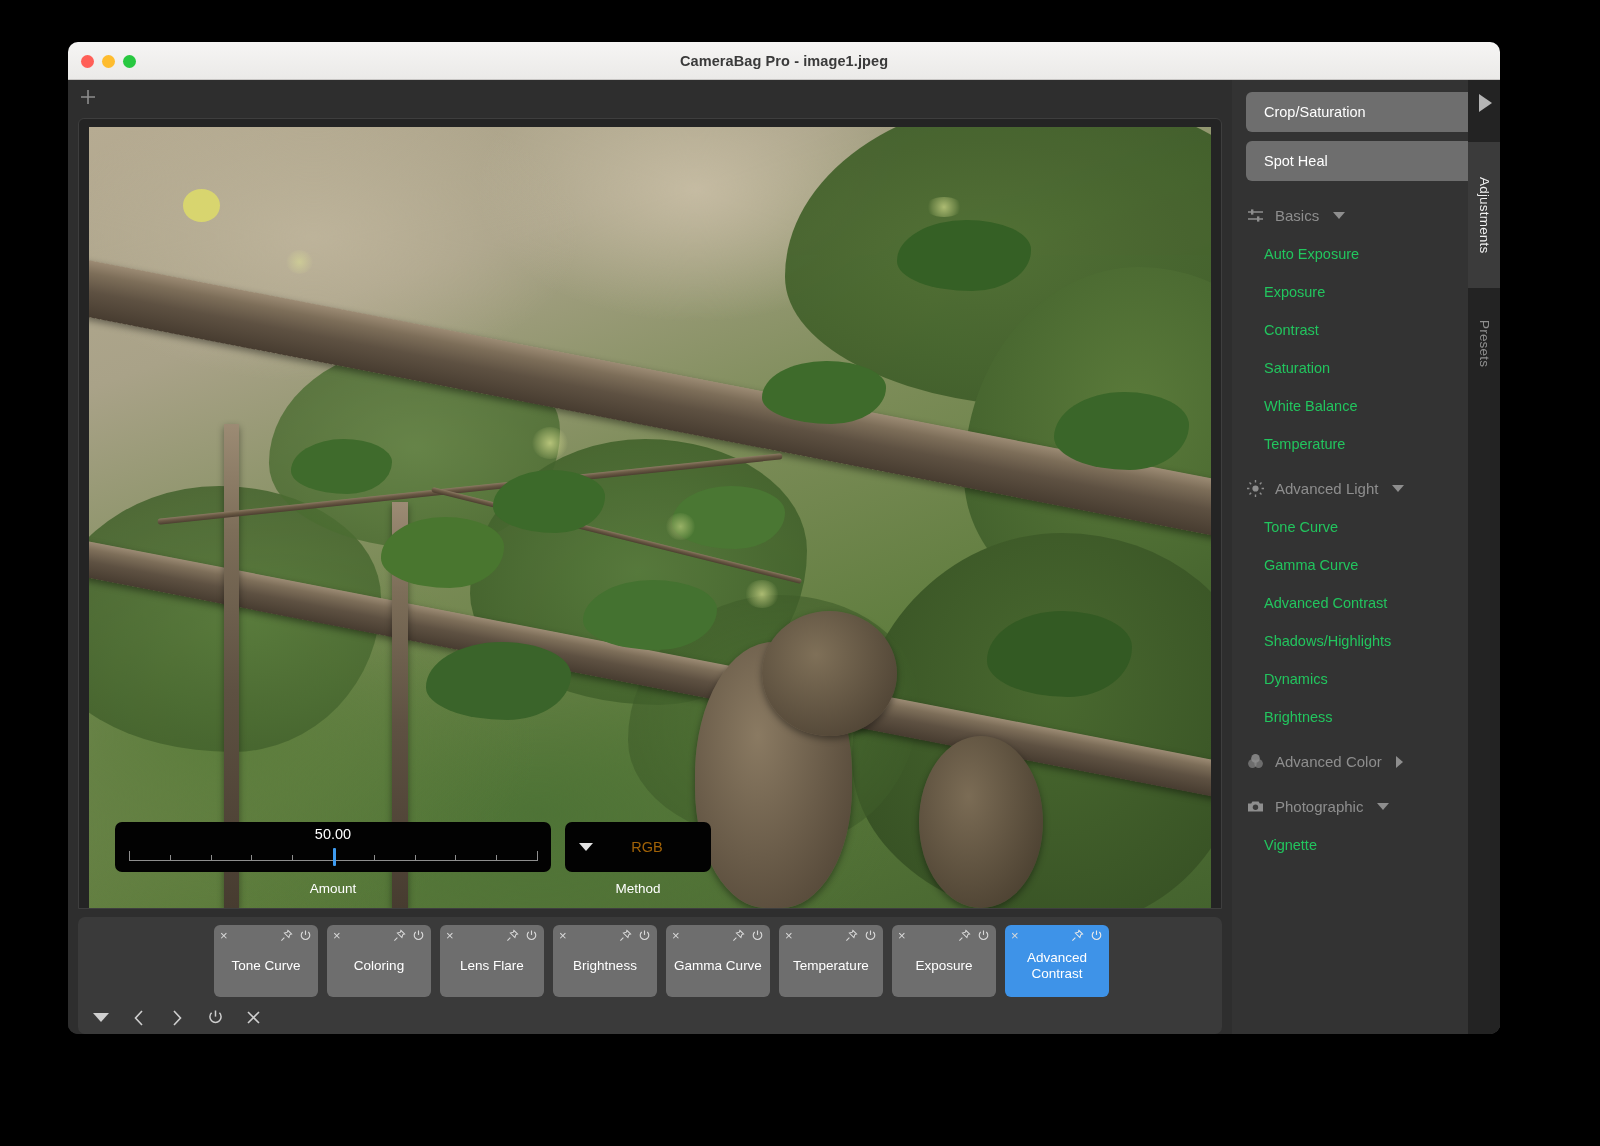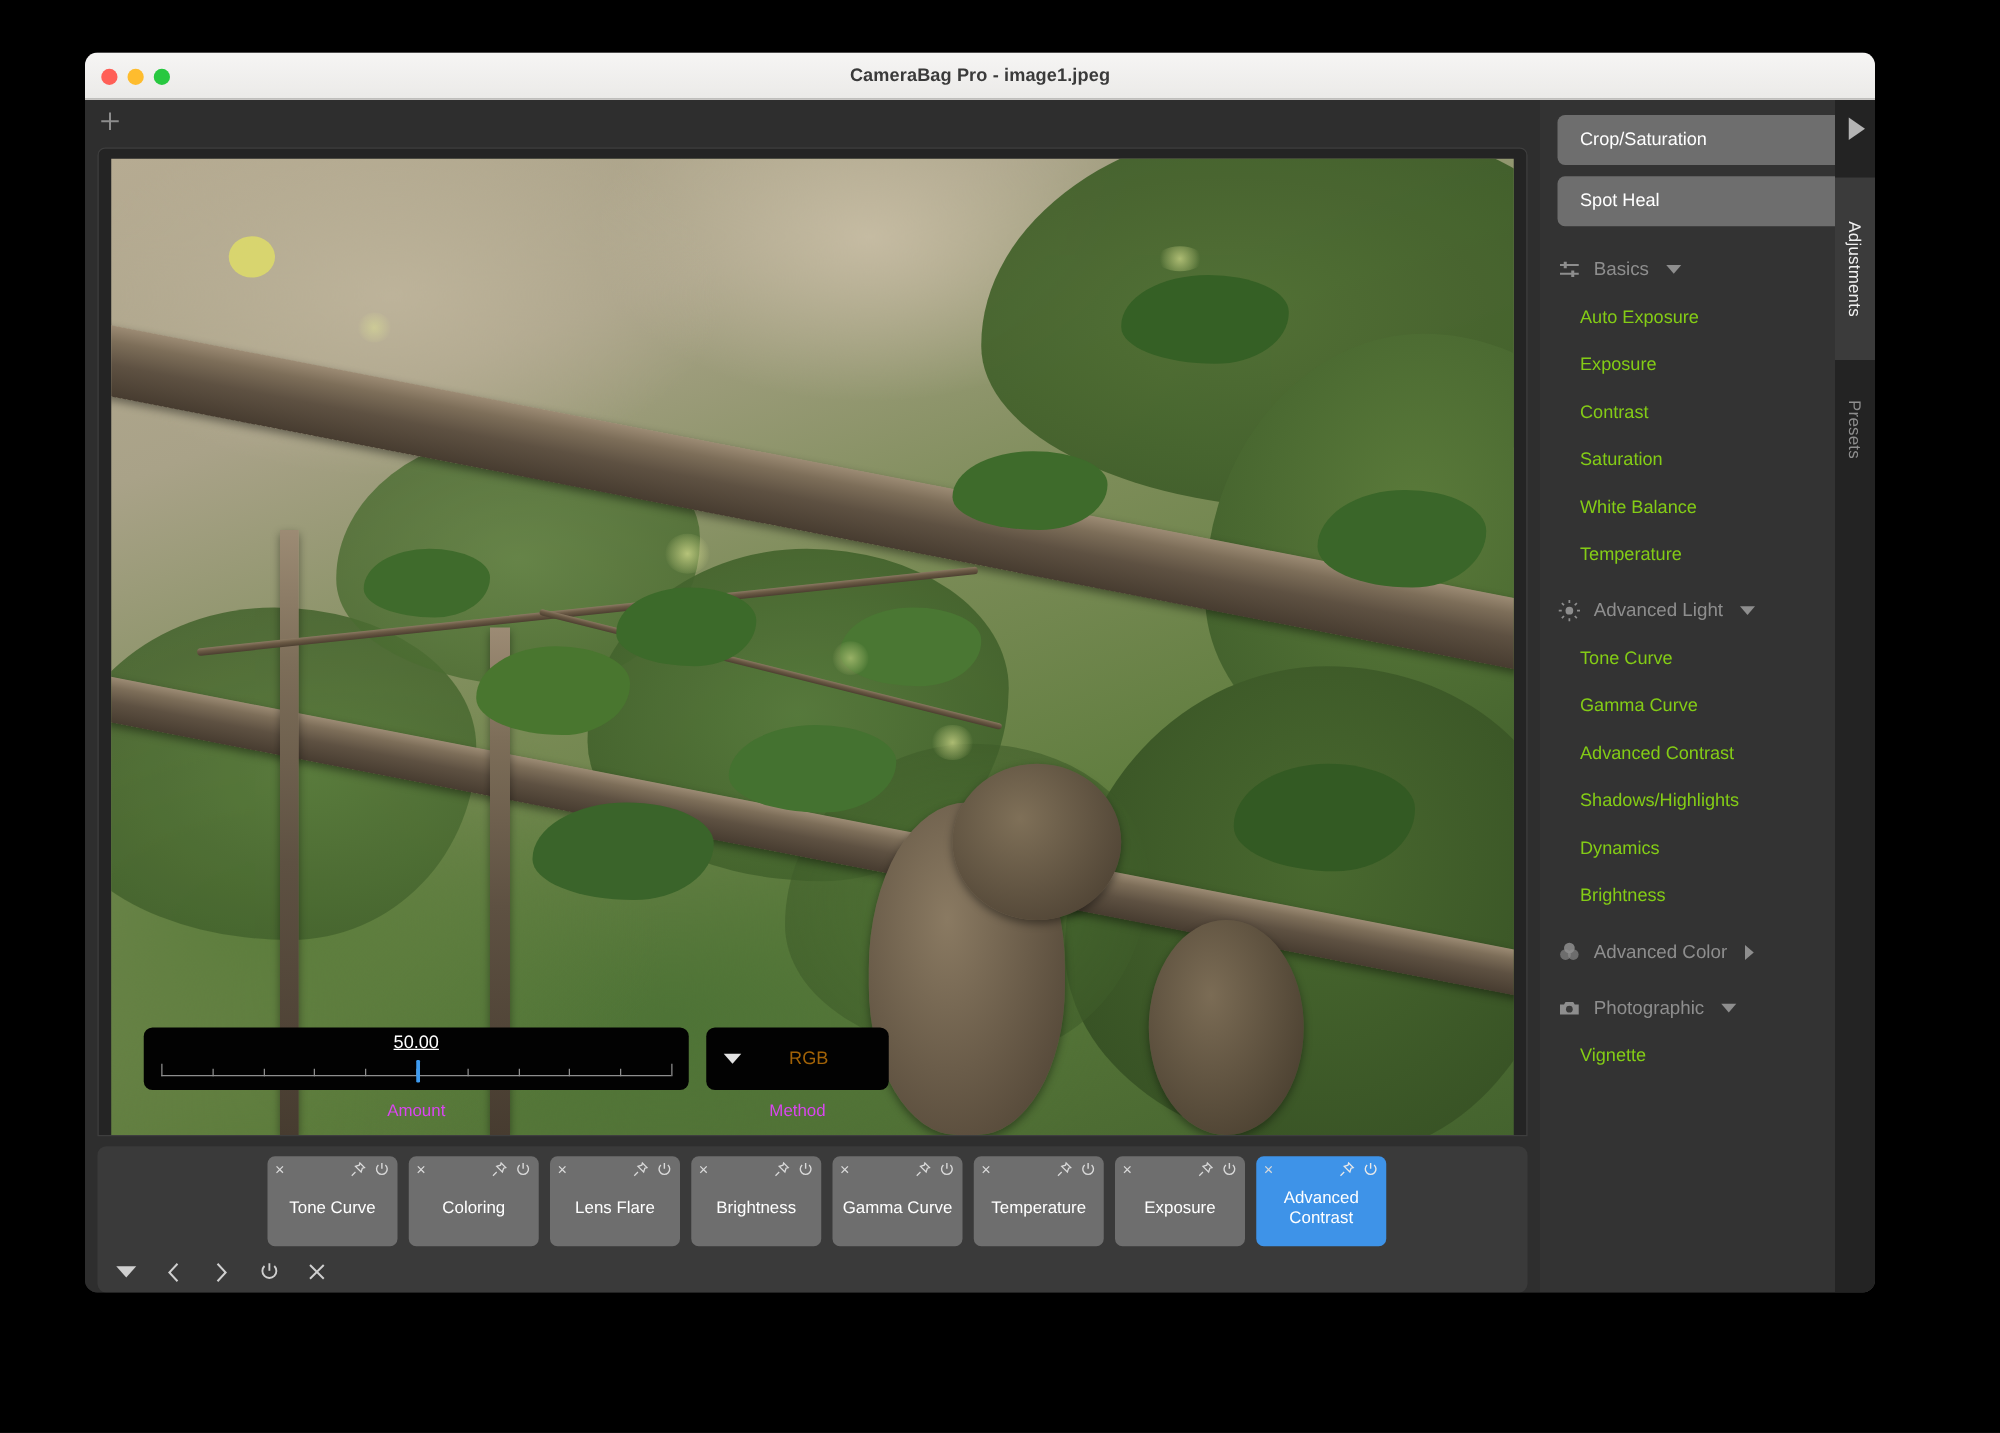--- a/index.html
+++ b/index.html
@@ -138,21 +138,21 @@
   }
   .sl-ruler .tick {
     position: absolute; bottom: 0; width: 1px; height: 6px; background: #8e8e8e;
   }
   .sl-ruler .tick.edge { height: 10px; }
   .sl-thumb {
     position: absolute; width: 3px; bottom: 6px; top: 26px;
     background: #3e9bf0; border-radius: 1px;
   }
   .sl-label {
-    text-align: center; font-size: 13.5px; color: #d946ef;
+    text-align: center; font-size: 13.5px; color: #ffffff;
     margin-top: 9px;
   }
   #method-box {
     background: #020202;
     border-radius: 7px;
     height: 50px;
     width: 146px;
     display: flex; align-items: center;
     position: relative;
   }
@@ -234,21 +234,21 @@
   .group-head {
     display: flex; align-items: center; gap: 10px;
     padding: 16px 0 10px 14px;
     color: #8e8e8e; font-size: 15px;
   }
   .group-head .gicon { width: 19px; height: 19px; display: block; color: #8e8e8e; flex: 0 0 19px; }
   .group-caret-down { width: 0; height: 0; border-left: 6px solid transparent; border-right: 6px solid transparent; border-top: 7px solid #8e8e8e; margin-left: 4px; }
   .group-caret-right { width: 0; height: 0; border-top: 6px solid transparent; border-bottom: 6px solid transparent; border-left: 7px solid #8e8e8e; margin-left: 4px; }
   .side-item {
     padding: 11px 0 11px 32px;
-    font-size: 14.5px; color: #84cc16;
+    font-size: 14.5px; color: #22c55e;
   }
   #sb-scrollbar {
     position: absolute; right: 4px; top: 120px;
     width: 5px; height: 330px;
     background: #8a8a8a; border-radius: 3px;
   }
 
   
   #tab-rail {
     position: absolute; right: 0; top: 0; bottom: 0;
@@ -333,21 +333,21 @@
           <div class="blurglow" style="left:17.6%;top:15.8%;width:2.4%;height:3%;opacity:.55;"></div>
           <div class="blurglow" style="left:74.5%;top:9%;width:3.4%;height:2.6%;opacity:.75;"></div>
           <div class="blurglow" style="left:39.5%;top:38.5%;width:3.2%;height:4%;opacity:.8;"></div>
           <div class="blurglow" style="left:51.4%;top:49.5%;width:2.6%;height:3.4%;opacity:.6;"></div>
           <div class="blurglow" style="left:58.5%;top:58%;width:3%;height:3.6%;opacity:.75;"></div>
         </div>
 
         <div id="slider-bar">
           <div class="sl-group" style="width:436px;">
             <div class="sl-track">
-              <div class="sl-value" style="left:50%;text-decoration:underline;">50.00</div>
+              <div class="sl-value" style="left:50%;">50.00</div>
               <div class="sl-ruler">
                 <div class="base"></div>
                 <div class="tick edge" style="left:0%"></div>
                 <div class="tick" style="left:10%"></div>
                 <div class="tick" style="left:20%"></div>
                 <div class="tick" style="left:30%"></div>
                 <div class="tick" style="left:40%"></div>
                 <div class="tick" style="left:50%"></div>
                 <div class="tick" style="left:60%"></div>
                 <div class="tick" style="left:70%"></div>

